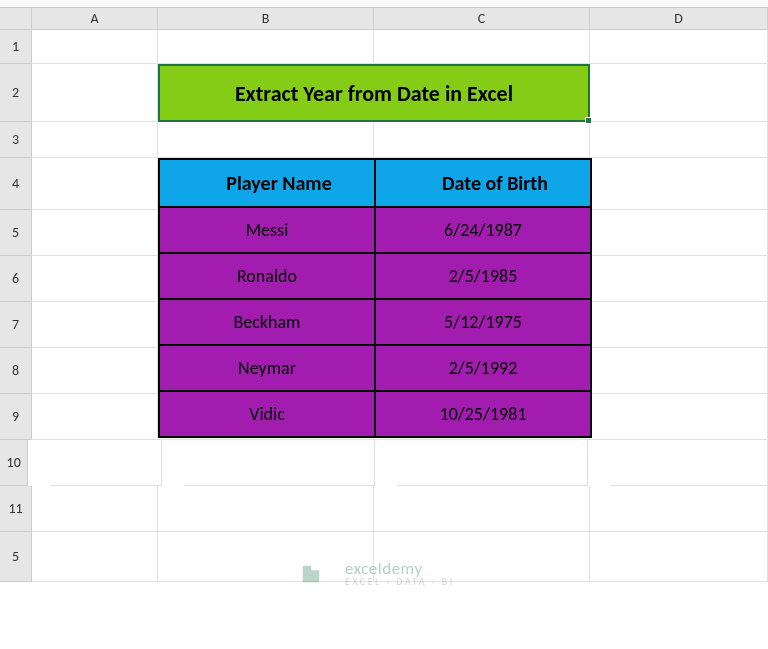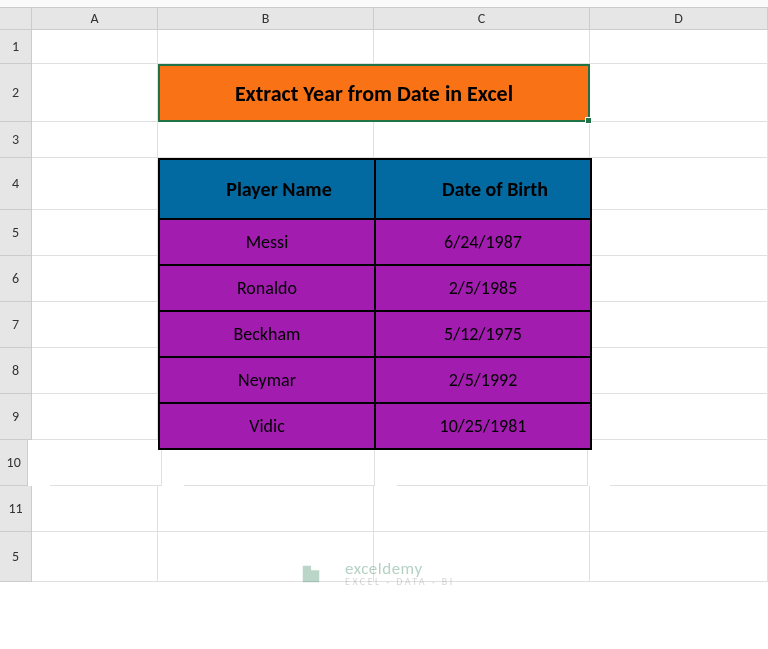--- a/index.html
+++ b/index.html
@@ -88,21 +88,21 @@
     .row-10 { height: 46px; gap: 22px; }
     .row-11 { height: 46px; }
     .row-12 { height: 50px; }
     
     .title-cell {
       position: absolute;
       left: 158px;
       top: 64px;
       width: 432px;
       height: 58px;
-      background: #f97316;
+      background: #84cc16;
       border: 2px solid #217346;
       display: flex;
       align-items: center;
       justify-content: center;
       font-size: 22px;
       font-weight: bold;
       color: #000;
       z-index: 5;
     }
     .selection-handle {
@@ -117,22 +117,22 @@
     
     .data-table {
       position: absolute;
       left: 158px;
       top: 158px;
       border-collapse: collapse;
       z-index: 4;
     }
     .data-table th {
       width: 216px;
-      height: 60px;
-      background: #0369a1;
+      height: 48px;
+      background: #0ea5e9;
       border: 2px solid #000;
       font-size: 20px;
       font-weight: bold;
       color: #000;
       padding-left: 24px;
     }
     .data-table td {
       width: 216px;
       height: 46px;
       border: 2px solid #000;

